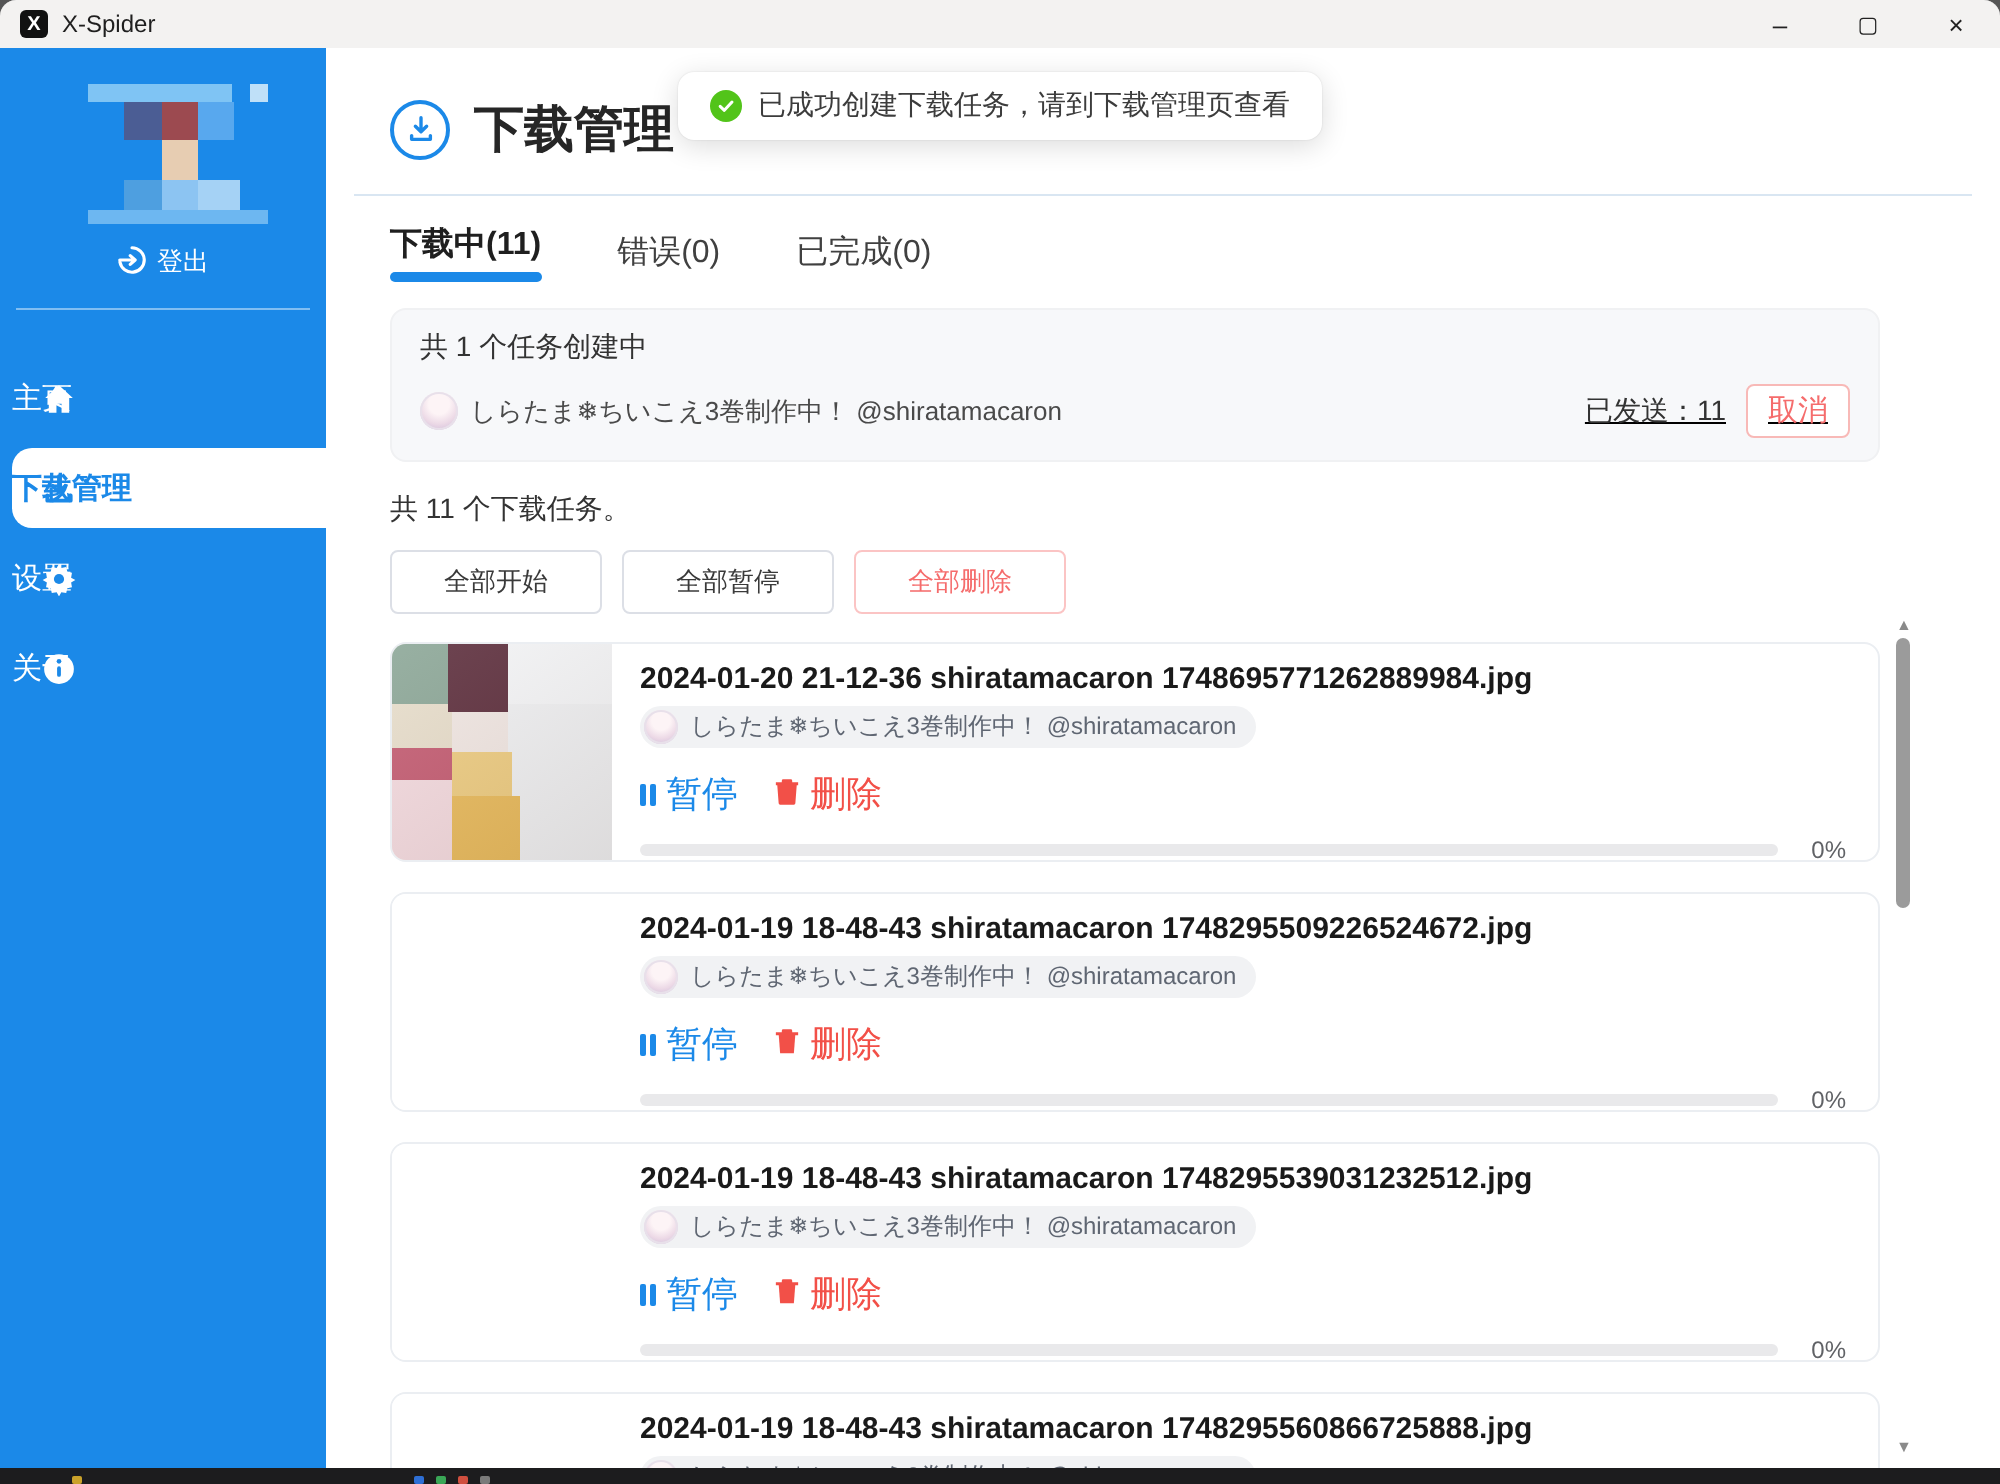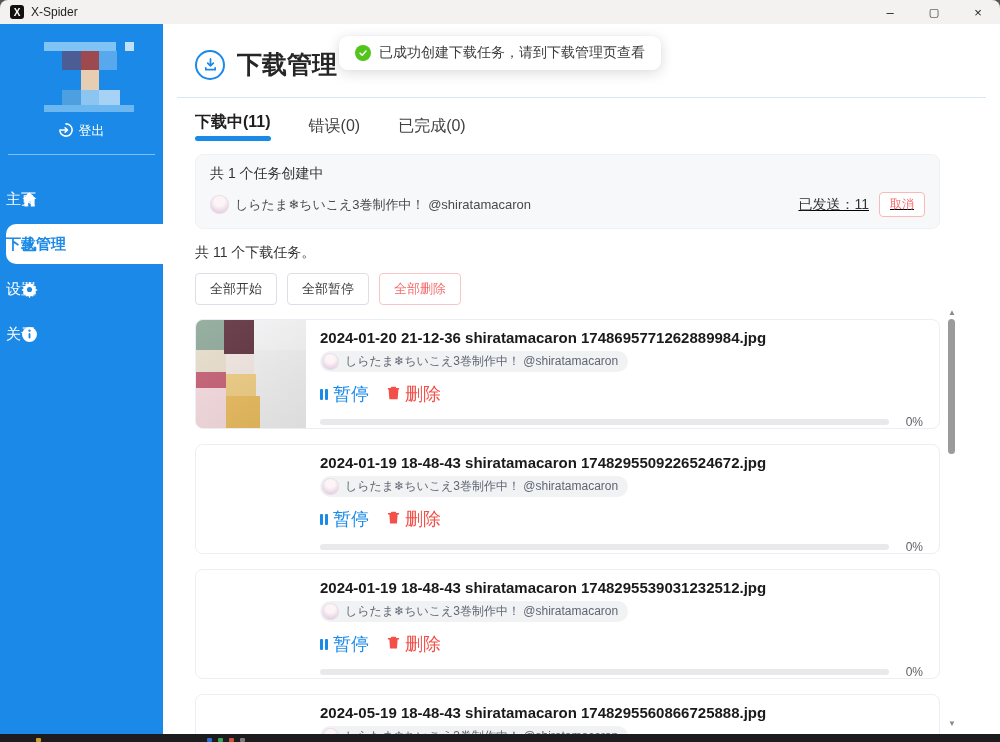--- a/index.html
+++ b/index.html
@@ -66,27 +66,27 @@
   .creation-box { margin:13px 32px 0 32px; width:745px; background:#f7f8fa; border:1px solid #f0f1f3;
                   border-radius:8px; padding:10px 14px 11px 14px; }
   .creation-summary { font-size:14px; color:#333; }
   .creation-row { display:flex; align-items:center; margin-top:9px; }
   .user-chip { display:flex; align-items:center; gap:6px; font-size:13px; color:#4a4a4a; }
   .mini-avatar { width:19px; height:19px; border-radius:50%; flex-shrink:0;
                  background:radial-gradient(circle at 50% 32%, #fdf4f6 0 32%, #ecd9e6 62%, #c7b4d6 100%);
                  box-shadow:0 0 0 1px #e8e0ea inset; }
   .creation-right { margin-left:auto; display:flex; align-items:center; gap:10px;text-decoration:underline; }
   .sent-label { font-size:14px; color:#333; }
-  .cancel-btn { font-size:12px; color:#f56c6c; border:1px solid #f8b9b7; background:#fff;
+  .cancel-btn { font-size:15px; color:#f56c6c; border:1px solid #f8b9b7; background:#fff;
                 border-radius:4px; padding:3px 10px; cursor:default; }
 
   .list-summary { margin:15px 0 0 32px; font-size:14px; color:#333; }
   .bulk-actions { display:flex; gap:10px; margin:11px 0 0 32px; }
   .bulk-btn { font-size:13px; color:#3a3a3a; background:#fff; border:1px solid #dcdfe6;
-              border-radius:4px; padding:6px 14px; cursor:default; }
+              border-radius:4px; padding:6px 26px; cursor:default; }
   .bulk-btn.danger { color:#f56c6c; border-color:#fbc4c4; }
 
   .task-list { margin:14px 0 0 32px; width:745px; }
   .card { display:flex; width:745px; height:110px; border:1px solid #ebeef2; border-radius:8px;
           background:#fff; margin-bottom:15px; overflow:hidden; }
   .thumb { width:110px; height:108px; flex-shrink:0; position:relative;
            background:
              linear-gradient(#87a393,#87a393) 0 0/28px 30px,
              linear-gradient(#572736,#572736) 28px 0/30px 34px,
              linear-gradient(#f4f5f7,#f4f5f7) 58px 0/52px 30px,
@@ -375,21 +375,21 @@
                 </div>
               <span class="progress-pct">0%</span>
             </div>
             
           </div>
         </div>
 
         <div class="card">
           <div class="thumb-empty"></div>
           <div class="card-body">
-            <div class="card-title">2024-05-19 18-48-43 shiratamacaron 1748295560866725888.jpg</div>
+            <div class="card-title">2024-01-19 18-48-43 shiratamacaron 1748295560866725888.jpg</div>
             <div class="badge">
               <span class="mini-avatar"></span>
               <span class="badge-text">しらたま❄ちいこえ3巻制作中！ @shiratamacaron</span>
             </div>
             
             
             
           </div>
         </div>
 

